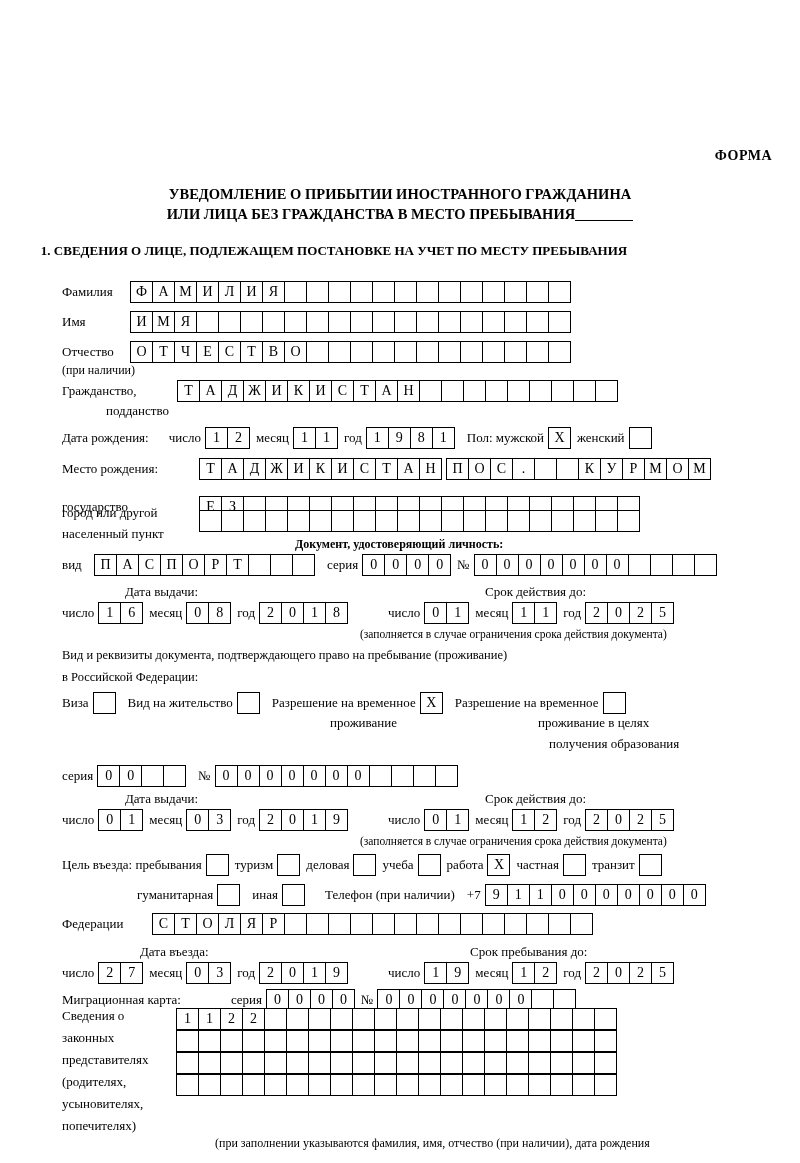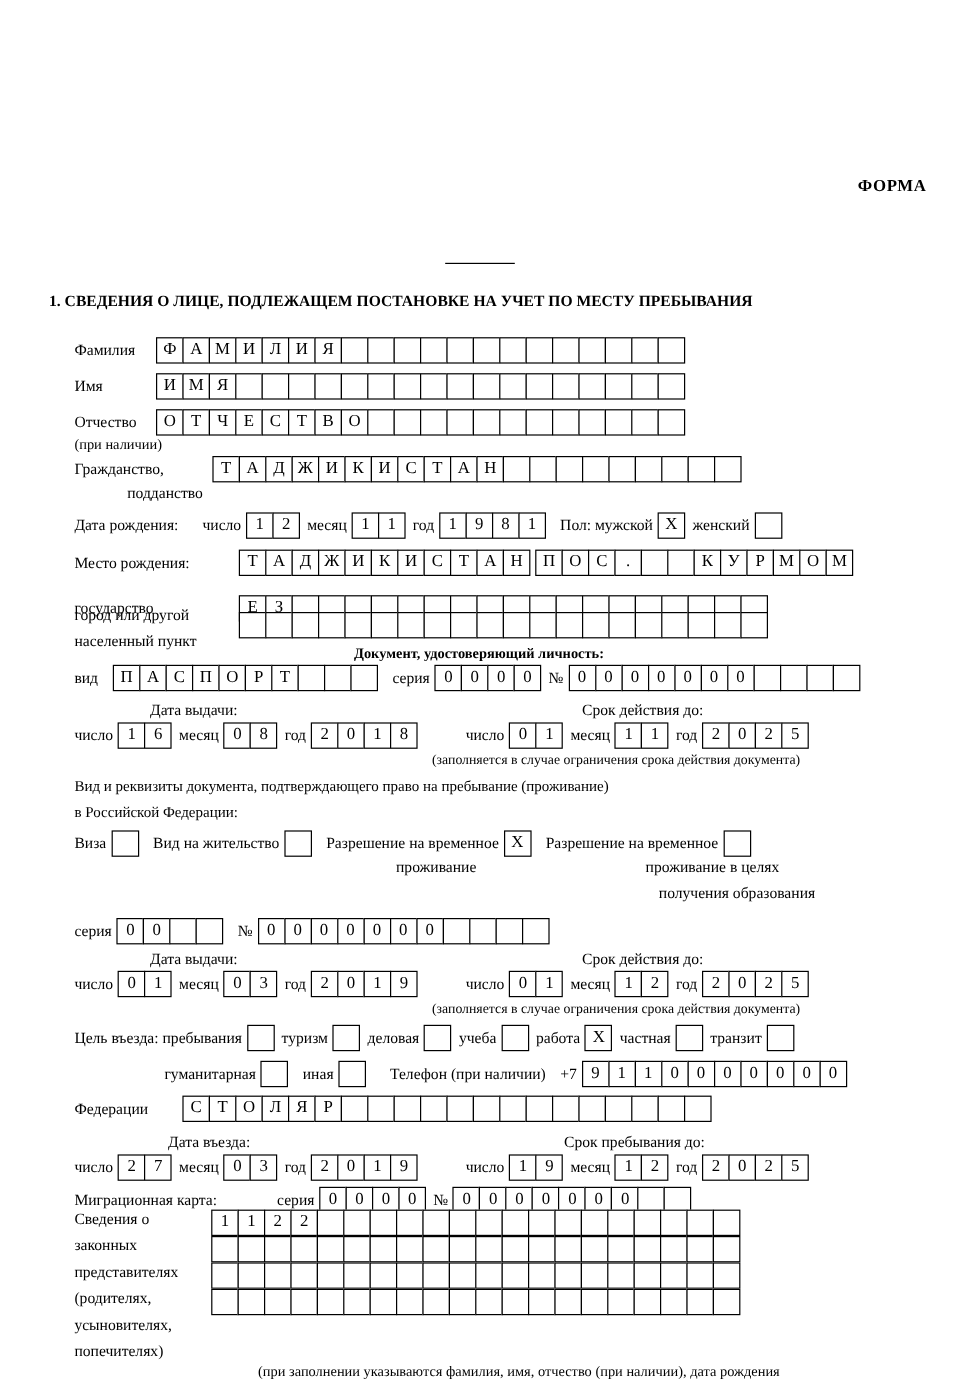--- a/index.html
+++ b/index.html
@@ -61,22 +61,22 @@
 </style>
 </head>
 <body>
 
 <div class="page">
 
 
   <div class="forma">ФОРМА</div>
 
   <div class="title">
-    <br>
-    <span class="underline"></span>
+    <span>УВЕДОМЛЕНИЕ О ПРИБЫТИИ ИНОСТРАННОГО ГРАЖДАНИНА</span><br>
+    <span>ИЛИ ЛИЦА БЕЗ ГРАЖДАНСТВА В МЕСТО ПРЕБЫВАНИЯ</span><span class="underline"></span>
   </div>
 
   <div class="section1">1. СВЕДЕНИЯ О ЛИЦЕ, ПОДЛЕЖАЩЕМ ПОСТАНОВКЕ НА УЧЕТ ПО МЕСТУ ПРЕБЫВАНИЯ</div>
 
   <div class="row" style="top:281px;left:62px;">
     <span class="lbl" style="width:68px;">Фамилия</span>
     <span class="cells">
         <span class="cell">Ф</span>
         <span class="cell">А</span>
         <span class="cell">М</span>

